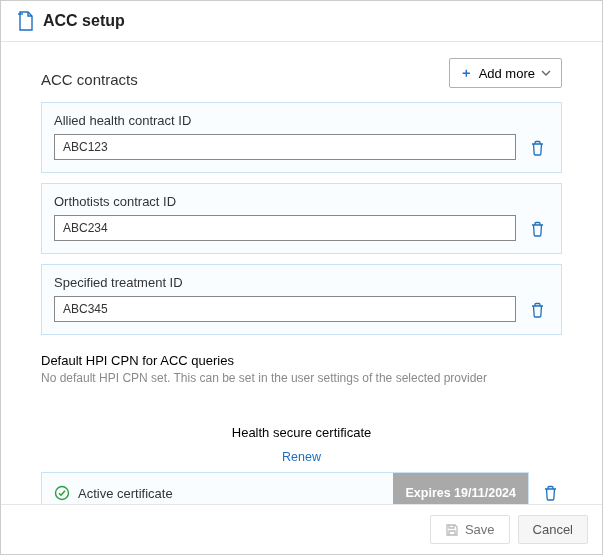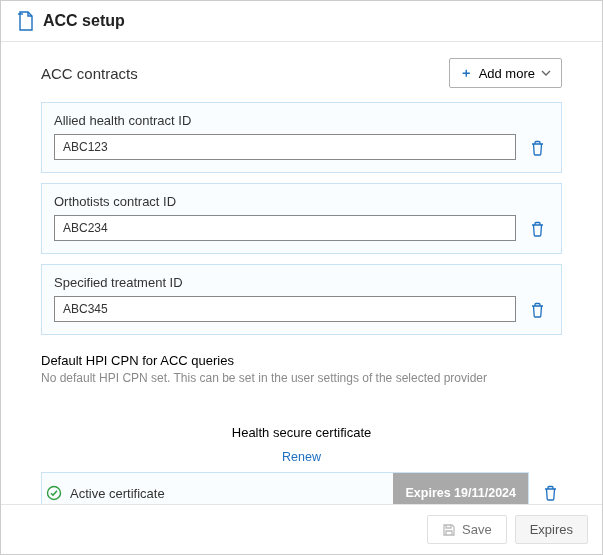--- a/index.html
+++ b/index.html
@@ -29,21 +29,21 @@
     border-top: 1px solid #e5e5e5;
     margin: 0;
   }
   .content {
     padding: 16px 40px 10px 40px;
     flex: 1;
     overflow: auto;
   }
   .section-head {
     display: flex;
-    align-items: center;
+    align-items: flex-end;
     justify-content: space-between;
     margin-bottom: 14px;
   }
   .section-title {
     font-size: 15px;
     color: #333;
   }
   .add-btn {
     border: 1px solid #b0b0b0;
     background: #fff;
@@ -123,21 +123,21 @@
     gap: 10px;
     margin-top: 8px;
   }
   .cert-box {
     flex: 1;
     border: 1px solid #c9e3f5;
     background: #fafdff;
     display: flex;
     align-items: center;
     justify-content: space-between;
-    padding: 0 0 0 4px;
+    padding: 0 0 0 12px;
     height: 42px;
   }
   .cert-left {
     display: flex;
     align-items: center;
     gap: 8px;
   }
   .expires {
     background: #a9a9a9;
     color: #fff;
@@ -294,15 +294,15 @@
 <div class="footer">
   <button class="btn disabled">
     <span>
       <svg width="14" height="14" viewBox="0 0 14 14">
           <path d="M2 2 h8 l2 2 v8 h-10 z M4 2 v3 h5 v-3 M4 12 v-4 h6 v4" fill="none" stroke="#bbb" stroke-width="1.3"></path>
         </svg>
     </span>
     <span>Save</span>
   </button>
   <button class="btn cancel">
-    <span>Expires</span>
+    <span>Cancel</span>
   </button>
 </div>
 
 </body></html>

